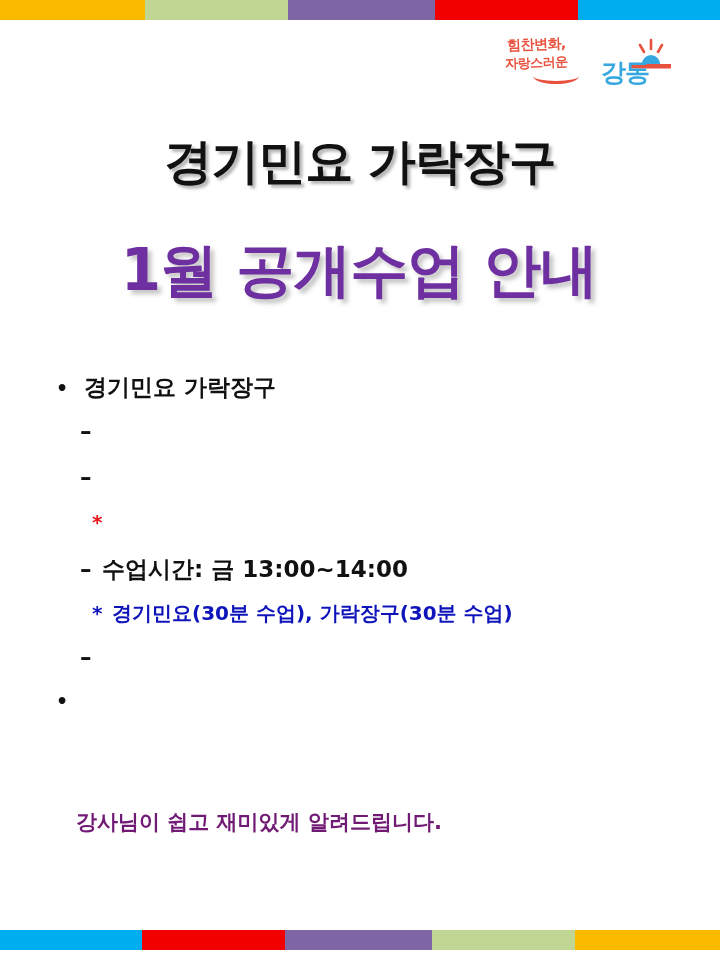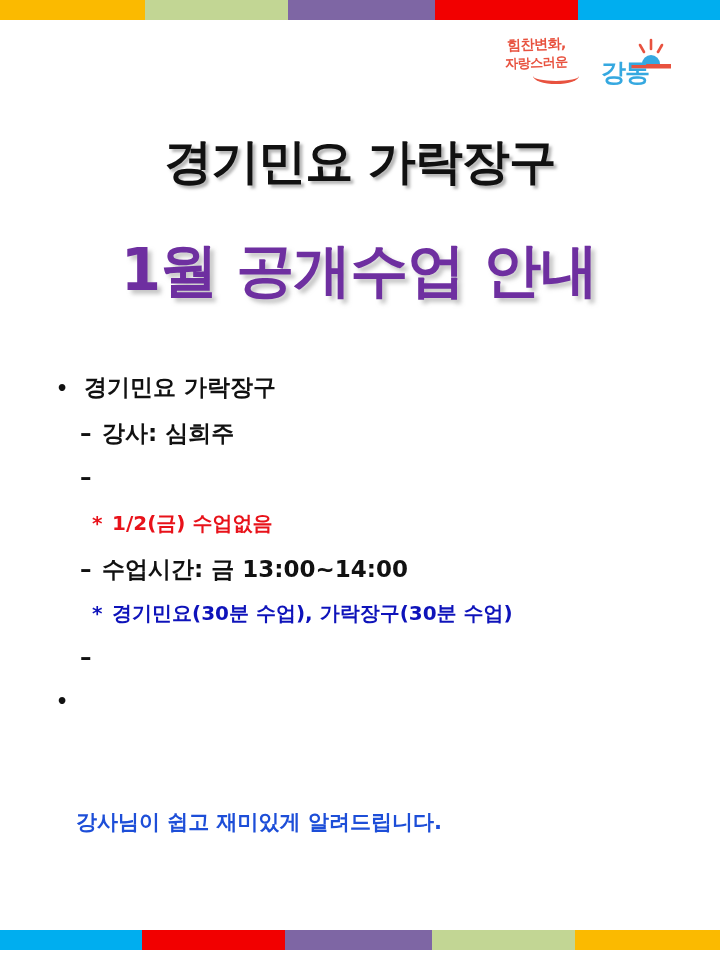--- a/index.html
+++ b/index.html
@@ -94,21 +94,21 @@
   .lvl2 .marker { width:22px; font-size:23px; }
 
   
   .lvl3 { padding-left:92px; font-size:20px; height:44px; }
   .lvl3 .marker { width:20px; font-size:20px; }
 
   
   .closing { position:absolute; top:800px; left:0; width:720px; }
   .closing .cline {
     padding-left:76px;
-    font-size:21px; font-weight:700; color:#1d4ed8;
+    font-size:21px; font-weight:700; color:#701a75;
     height:44px; line-height:44px; white-space:nowrap;
   }
 </style>
 </head>
 <body>
 
 <div class="poster">
 
   <div class="colorbar top">
       <div class="seg" style="width: 145px; background: rgb(251, 186, 0);"></div>
@@ -137,28 +137,26 @@
   <div class="title-main">경기민요 가락장구</div>
   <div class="title-sub">1월 공개수업 안내</div>
 
   <div class="body-block">
       <div class="line lvl1" style="color: rgb(17, 17, 17);">
         <span class="marker">•</span>
         <span class="text">경기민요 가락장구</span>
       </div>
       <div class="line lvl2" style="color: rgb(17, 17, 17);">
         <span class="marker">–</span>
-        <span class="text">강사: 심희주</span>
       </div>
       <div class="line lvl2" style="color: rgb(17, 17, 17);">
         <span class="marker">–</span>
       </div>
       <div class="line lvl3" style="color: rgb(232, 18, 26);">
         <span class="marker">*</span>
-        <span class="text">1/2(금) 수업없음</span>
       </div>
       <div class="line lvl2" style="color: rgb(17, 17, 17);">
         <span class="marker">–</span>
         <span class="text">수업시간: 금 13:00~14:00</span>
       </div>
       <div class="line lvl3" style="color: rgb(14, 19, 186);">
         <span class="marker">*</span>
         <span class="text">경기민요(30분 수업), 가락장구(30분 수업)</span>
       </div>
       <div class="line lvl2" style="color: rgb(17, 17, 17);">

